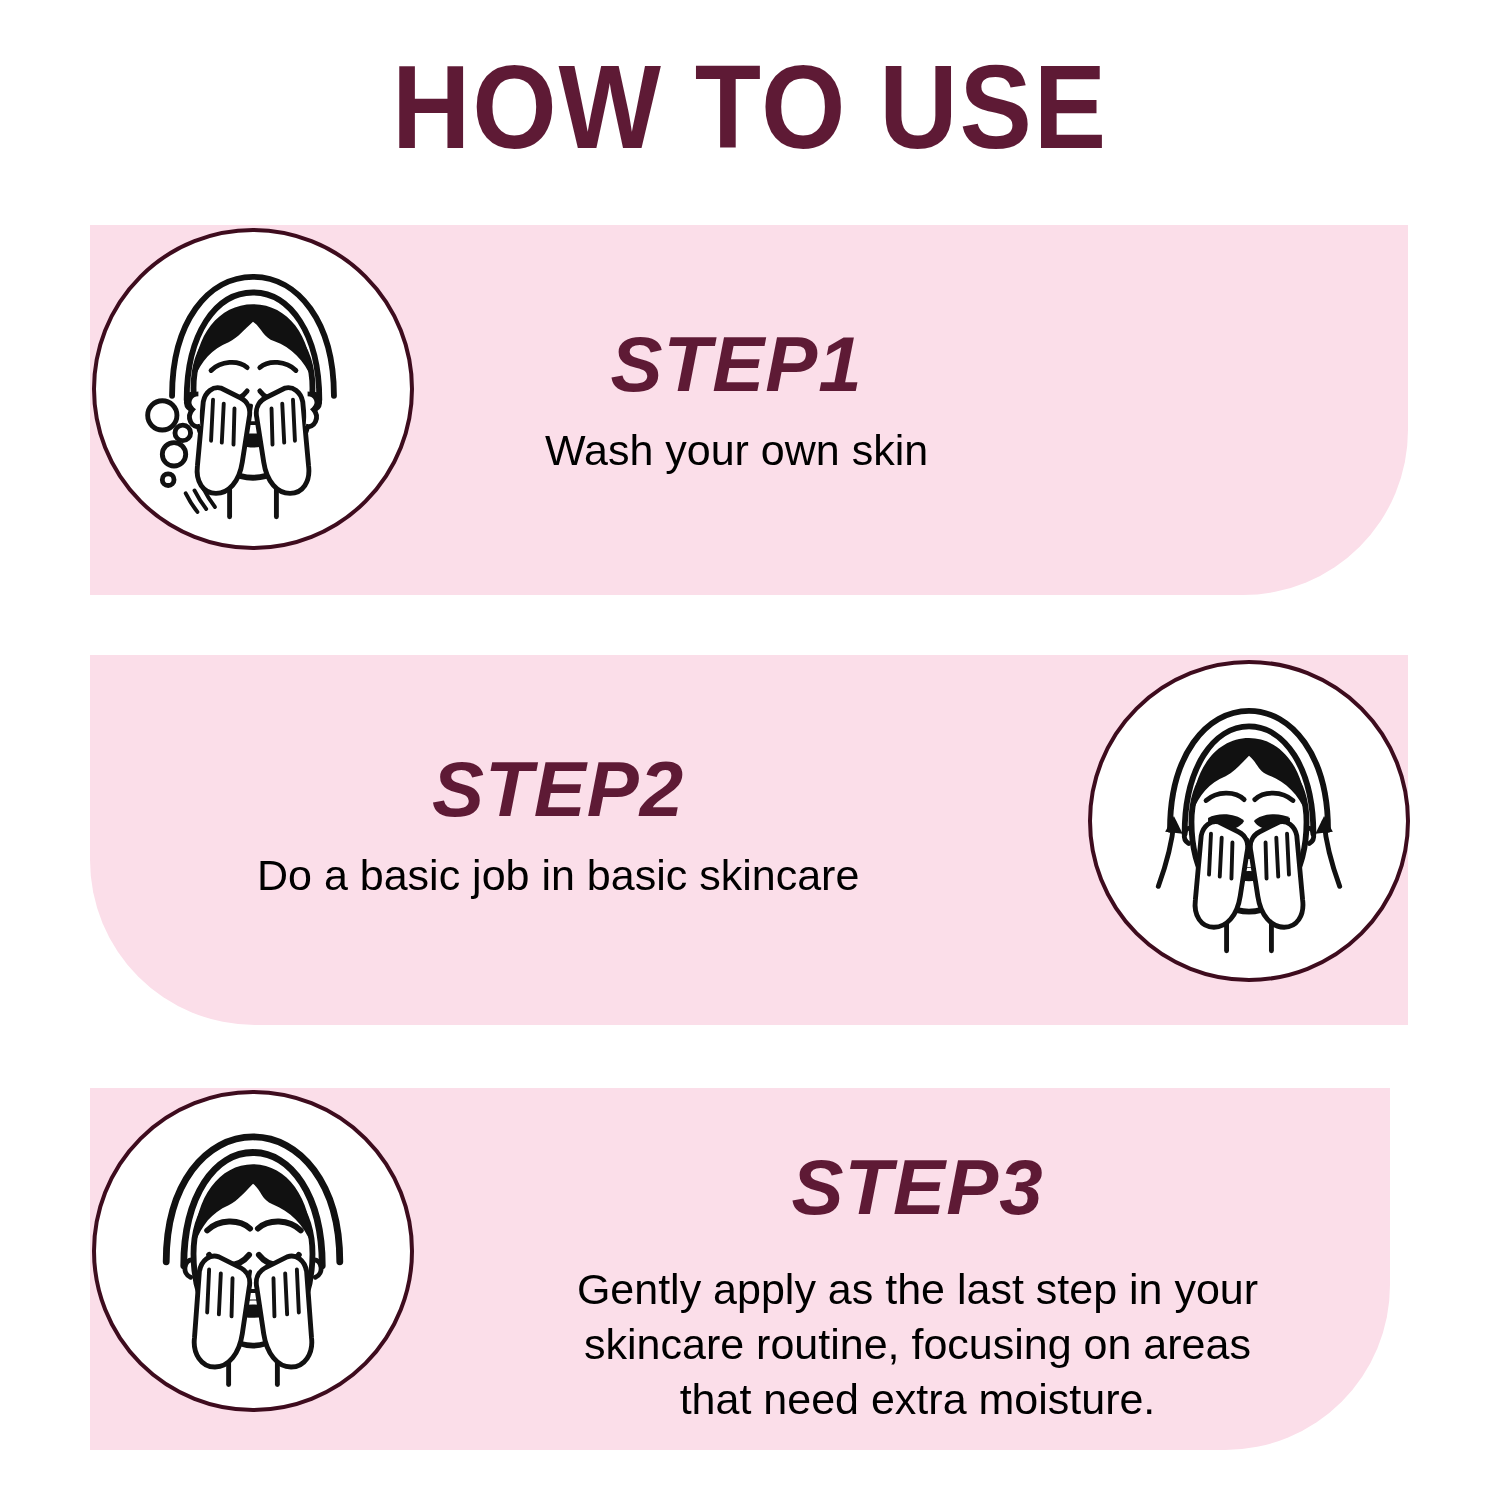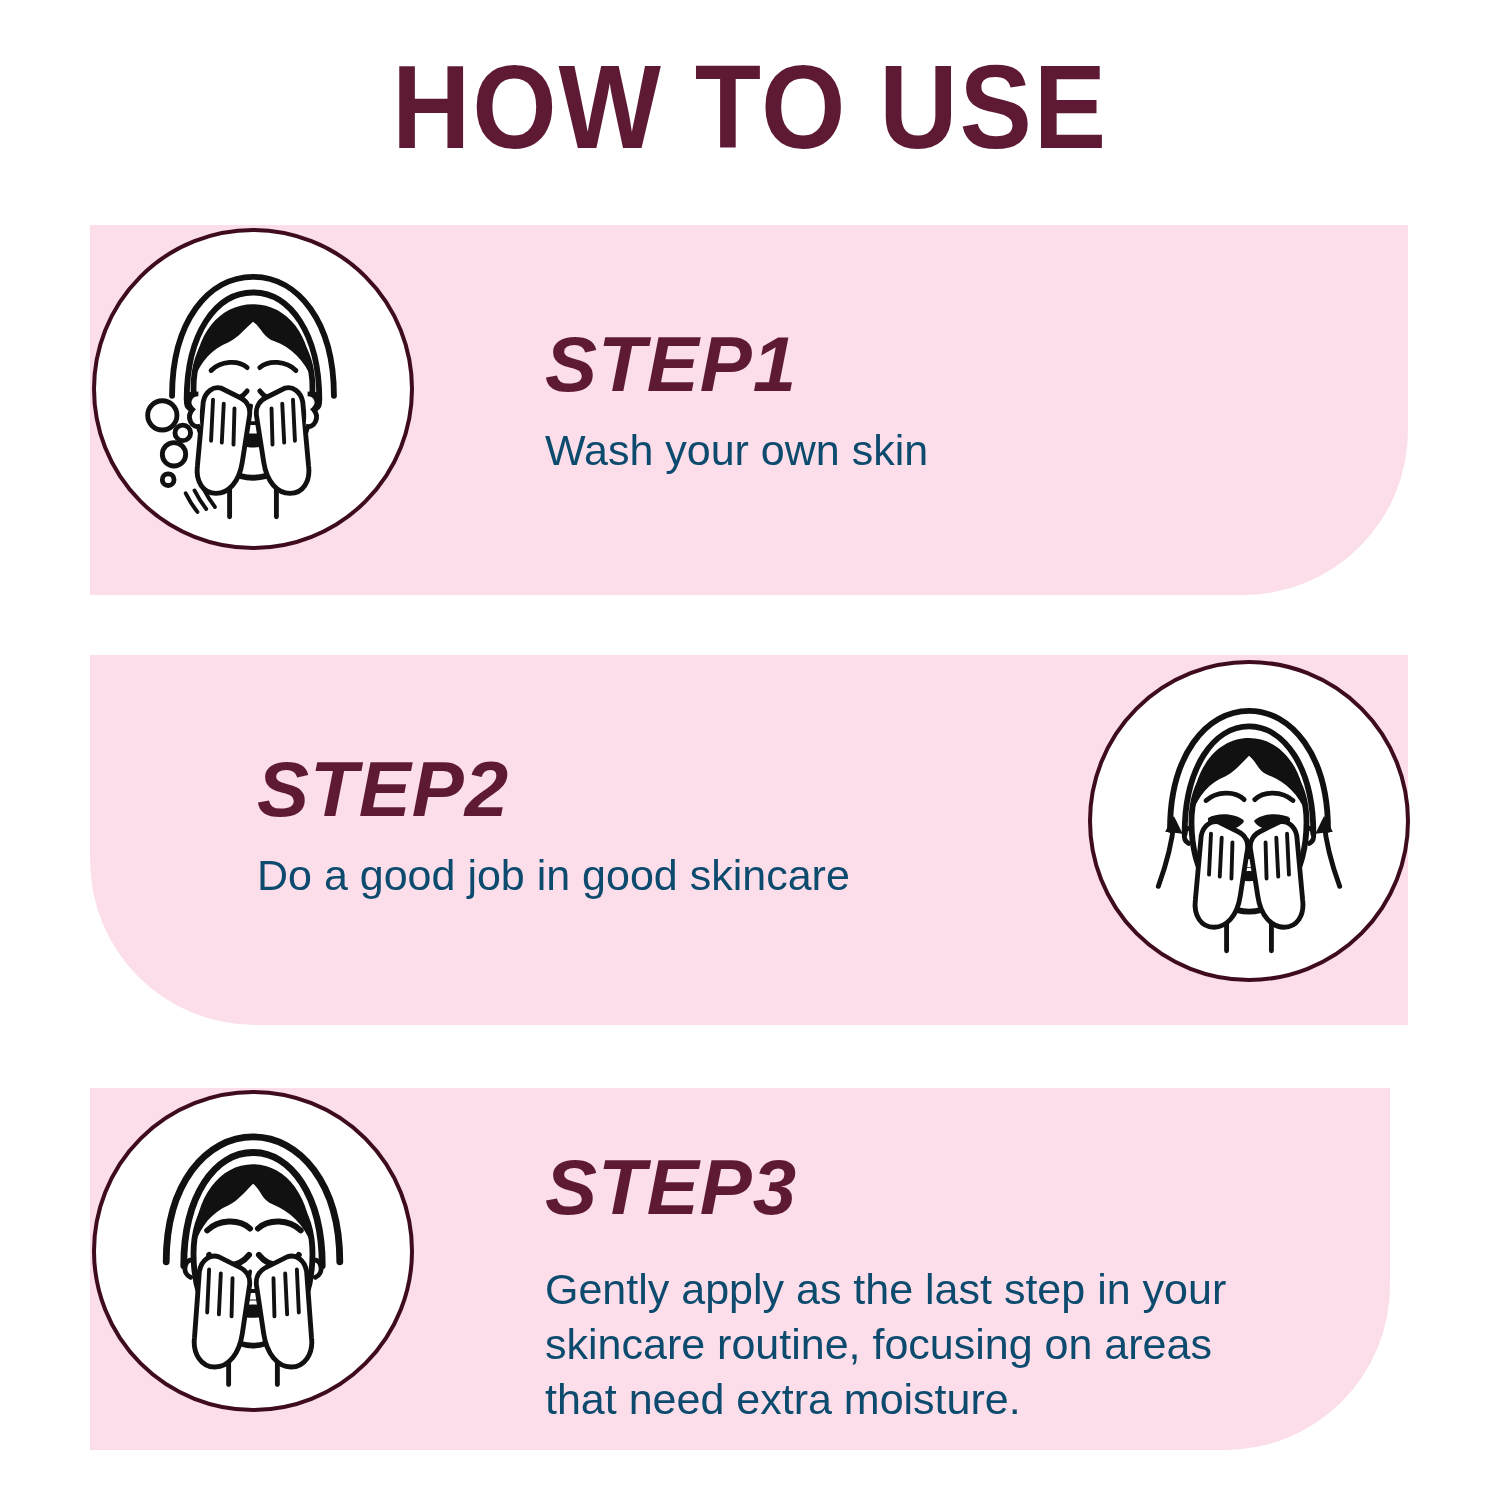--- a/index.html
+++ b/index.html
@@ -70,42 +70,42 @@
     border: 4px solid #3E0C1E;
     box-sizing: border-box;
     overflow: hidden;
   }
   .circle-1 { left: 92px;  top: 228px; }
   .circle-2 { left: 1088px; top: 660px; }
   .circle-3 { left: 92px;  top: 1090px; }
   .circle svg { display: block; width: 100%; height: 100%; }
 
   
-  .step-block { position: absolute; }
+  .step-block { position: absolute; text-align: center; }
   .step-1-text { left: 545px; top: 325px; }
   .step-2-text { left: 215px; top: 750px; margin-left: 42px; }
   .step-3-text { left: 545px; top: 1148px; }
 
   .step-heading {
     font-family: "Liberation Sans", sans-serif;
     font-weight: bold;
     font-style: italic;
     font-size: 78px;
     line-height: 1.02;
     letter-spacing: 1px;
     color: #5E1A35;
     margin: 0;
     white-space: nowrap;
   }
   .step-desc {
     font-family: "Liberation Sans", sans-serif;
     font-weight: normal;
     font-size: 43px;
     line-height: 1.28;
-    color: #0c4a6e;
+    color: #000000;
     margin: 18px 0 0 0;
     max-width: 760px;
   }
   .step-3-text .step-desc {
     margin-top: 34px;
     max-width: 745px;
   }
 </style>
 </head>
 <body>
@@ -239,21 +239,21 @@
       <path d="M68 228 C76 206 82 186 84 162"></path>
       <path d="M75 172 L84 156 L93 174" fill="#111111" stroke="none"></path>
       <path d="M254 228 C246 206 240 186 238 162"></path>
       <path d="M229 174 L238 156 L247 172" fill="#111111" stroke="none"></path>
     </g>
   </svg>
 </div>
 
 <div class="step-block step-2-text">
   <div class="step-heading">STEP2</div>
-  <div class="step-desc">Do a good job in good skincare</div>
+  <div class="step-desc">Do a basic job in basic skincare</div>
 </div>
 
 <div class="panel panel-3"></div>
 
 <div class="circle circle-3">
   <svg viewBox="0 0 322 322" xmlns="http://www.w3.org/2000/svg">
     <g fill="none" stroke="#111111" stroke-width="5" stroke-linecap="round" stroke-linejoin="round">
 
       <path d="M72 172 C72 92 113 44 161 44 C209 44 250 92 250 172" stroke-width="7"></path>
       <path d="M90 176 C90 104 122 60 161 60 C200 60 232 104 232 176" stroke-width="7"></path>

